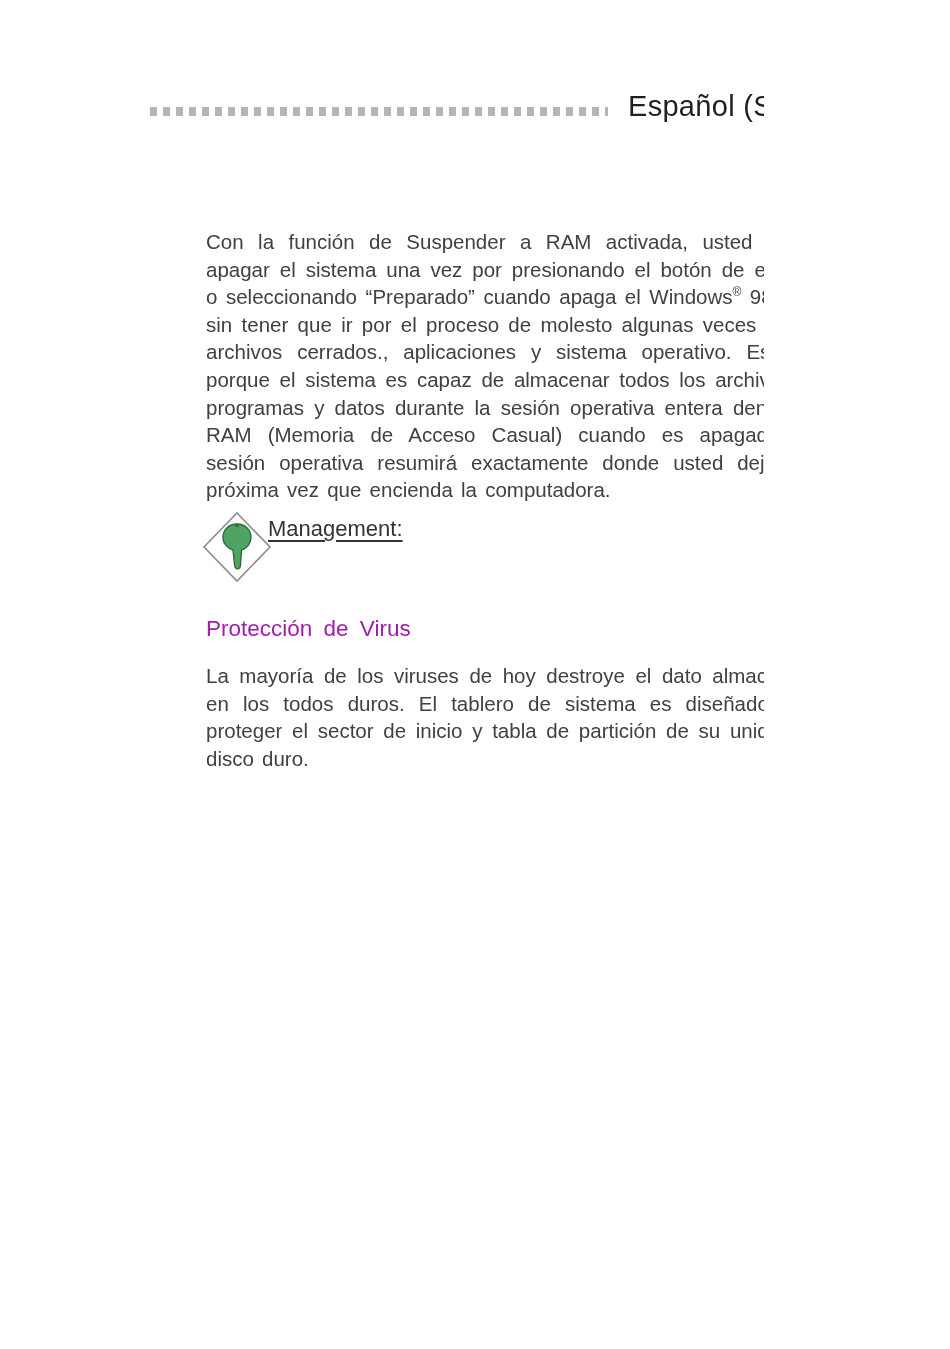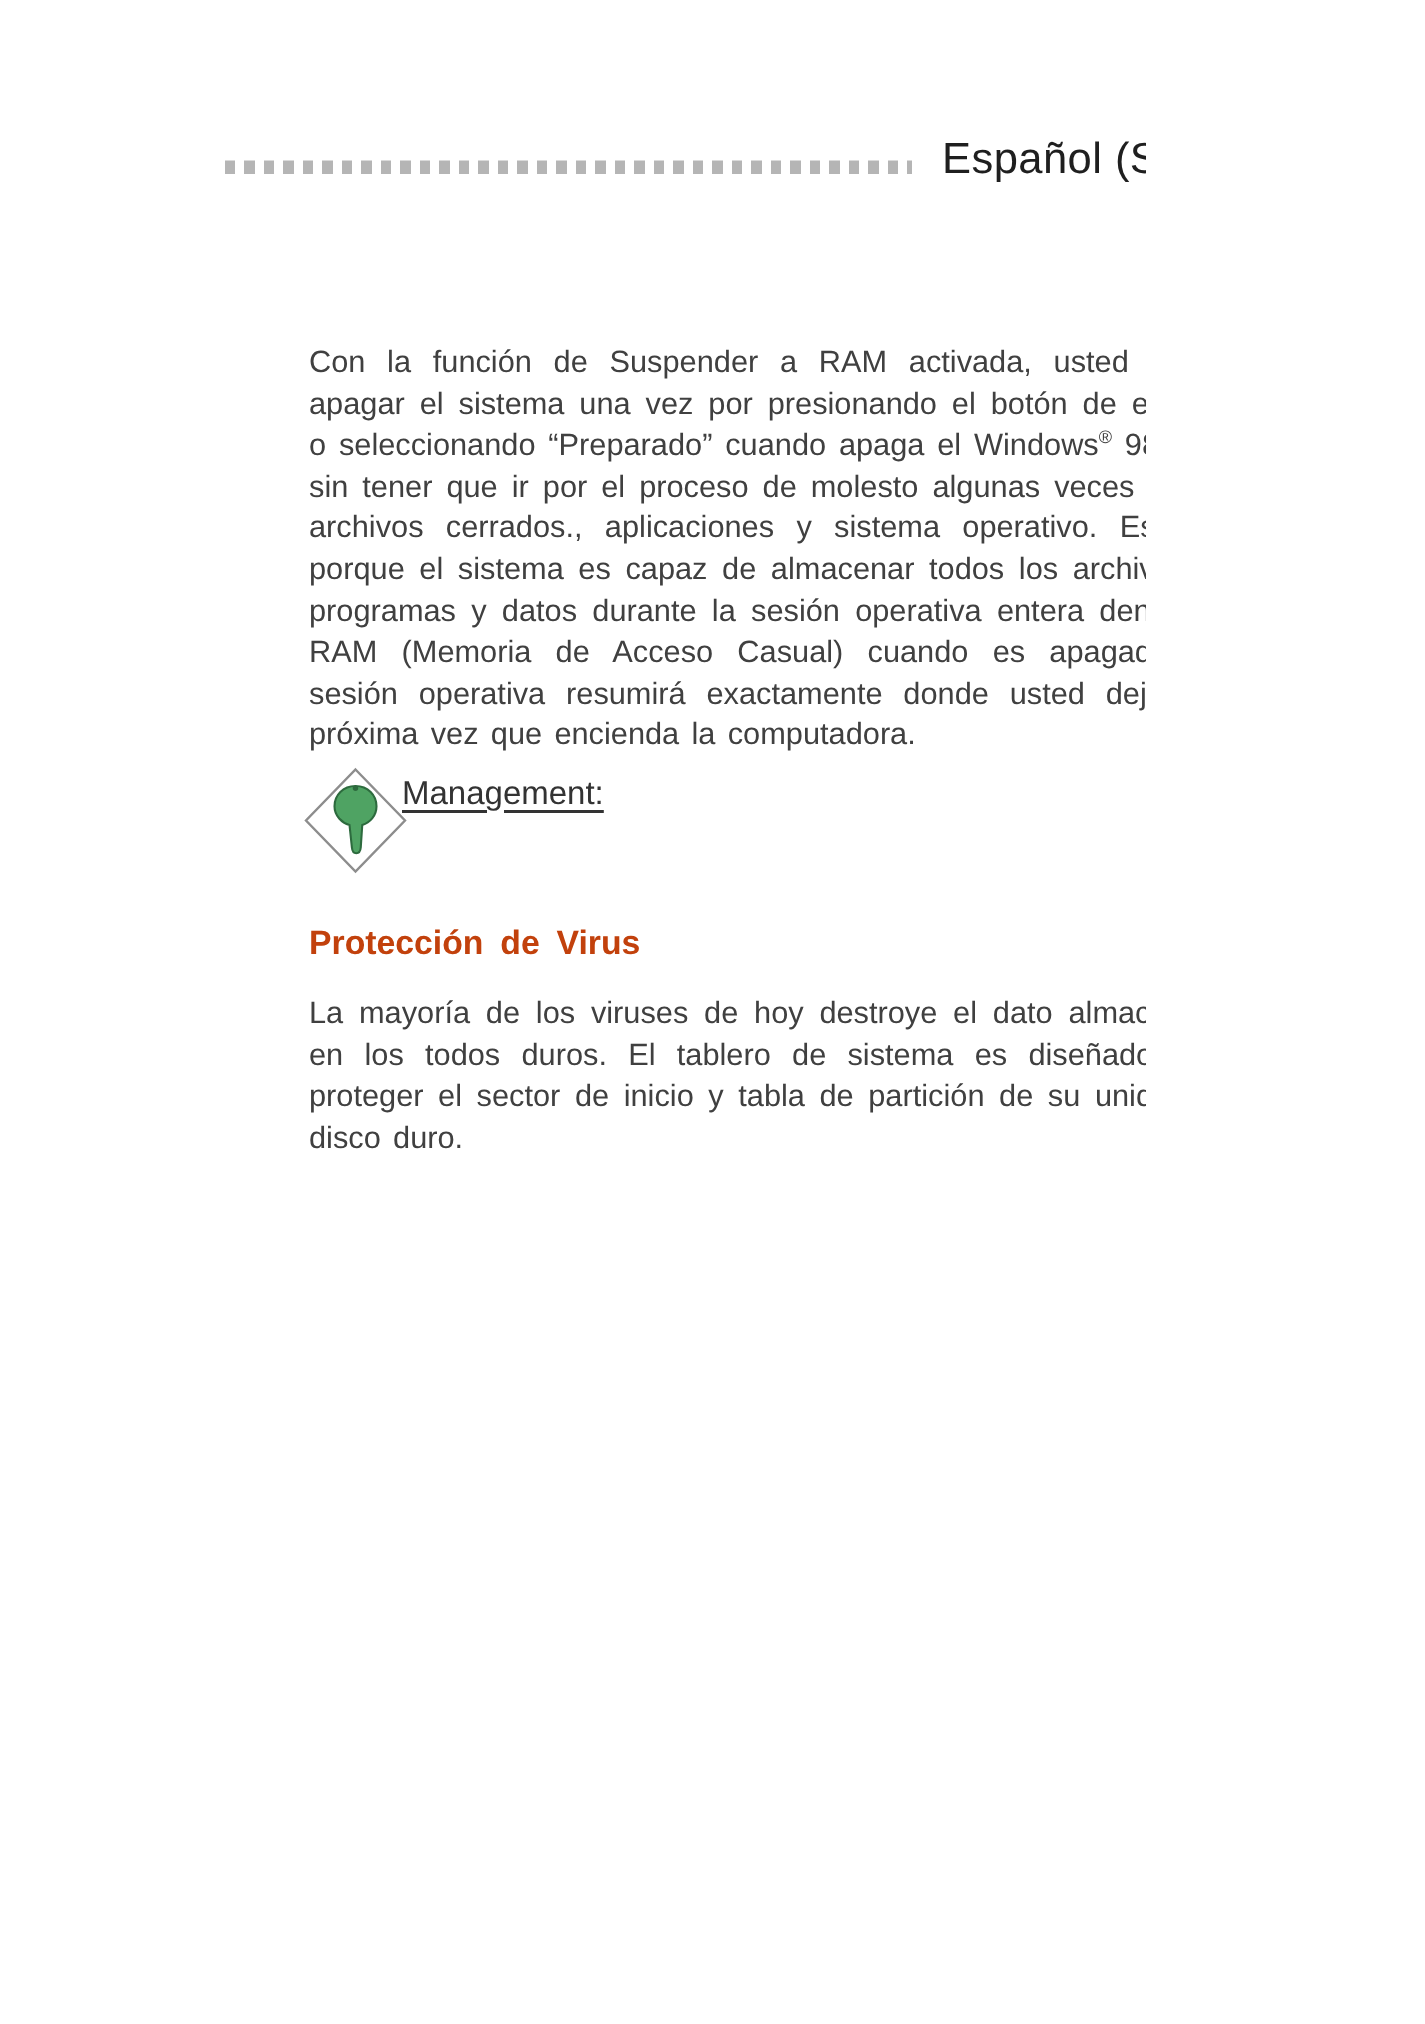--- a/index.html
+++ b/index.html
@@ -65,23 +65,22 @@
     color: #333333;
     text-decoration: underline;
     text-underline-offset: 4px;
   }
 
   
   .section-heading {
     position: absolute;
     left: 206px; top: 616px;
     font-size: 22.5px;
-    color: #c2410c;
+    color: #a21caf;
     word-spacing: 5px;
-    font-weight: bold;
   }
 
   
   .side-tab {
     position: absolute;
     left: 869px; top: 1062px;
     width: 81px; height: 175px;
     background: #acacac;
     border-radius: 16px 0 0 16px;
   }

